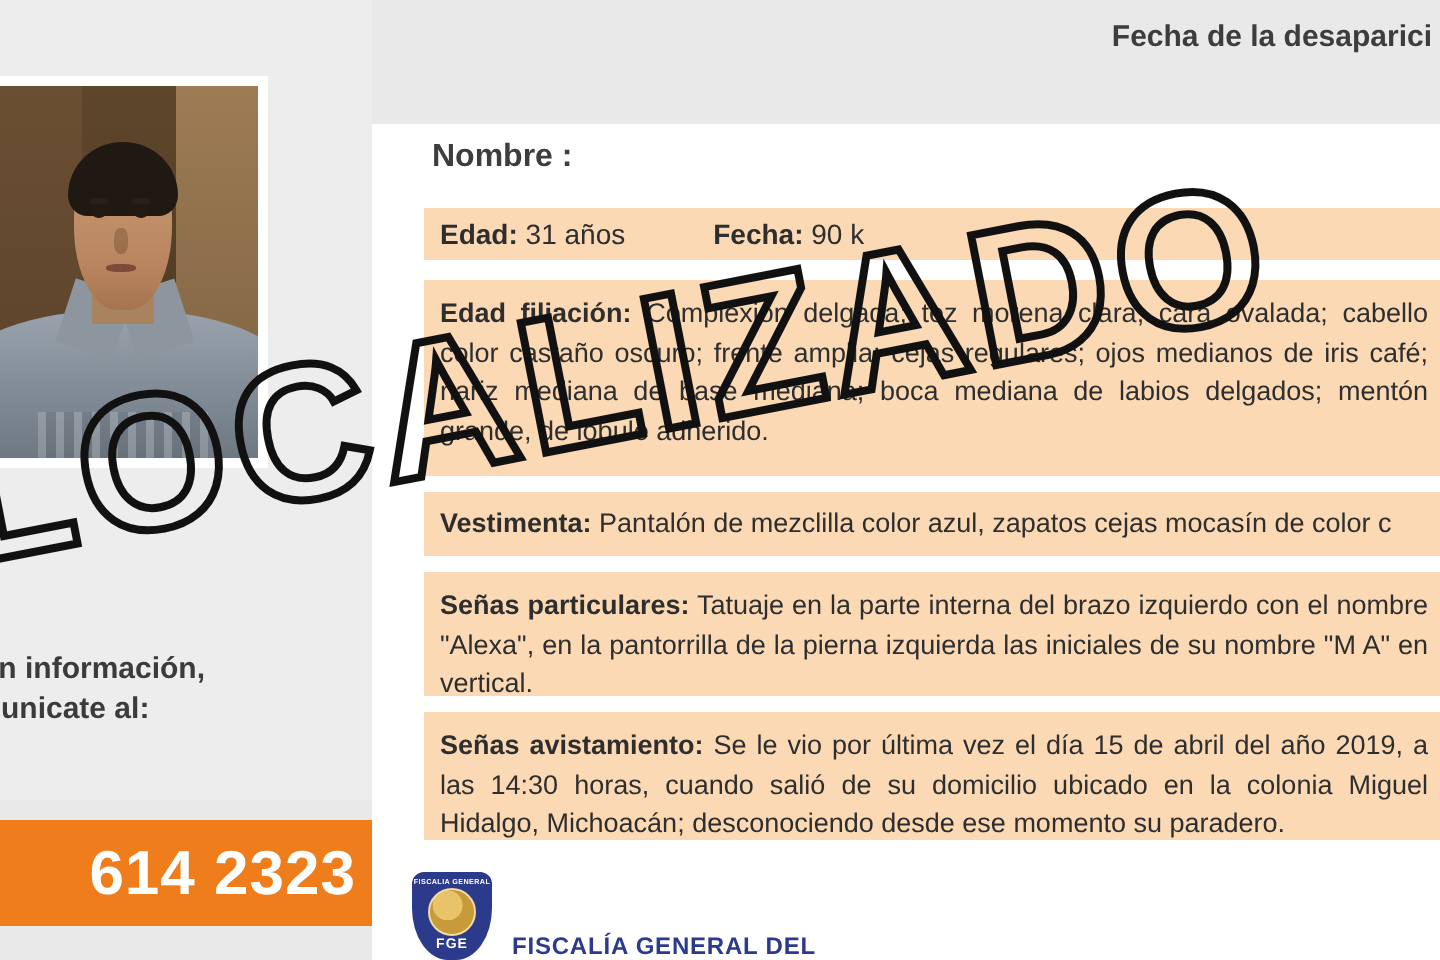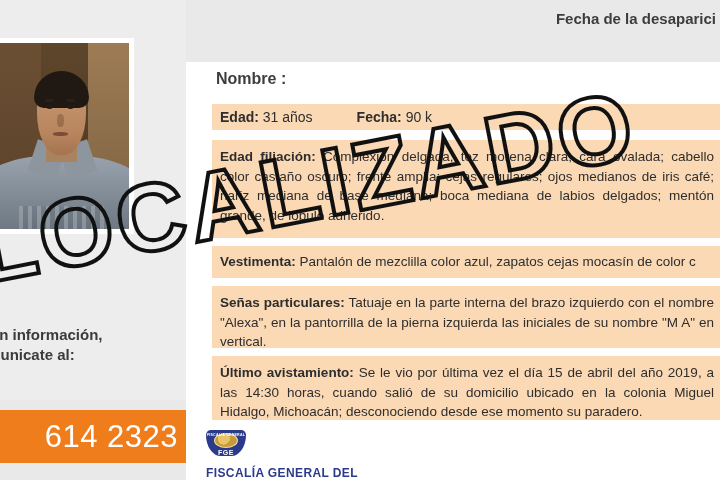--- a/index.html
+++ b/index.html
@@ -197,21 +197,21 @@
     background: #f07d1b;
     display: flex;
     align-items: center;
     justify-content: flex-end;
     padding-right: 8px;
     box-sizing: border-box;
   }
   .phone-bar span {
     color: #ffffff;
     font-size: 31px;
-    font-weight: normal;
+    font-weight: bold;
     letter-spacing: 0.5px;
   }
   
   .right-col {
     position: absolute;
     left: 186px;
     top: 0;
     width: 538px;
     height: 480px;
     background: #ffffff;
@@ -302,25 +302,24 @@
   .band .lbl { font-weight: bold; }
   
   .footer {
     position: absolute;
     left: 0;
     top: 430px;
     width: 534px;
     height: 50px;
     background: #ffffff;
     display: flex;
-    align-items: flex-start;
+    align-items: flex-end;
     padding-left: 20px;
     box-sizing: border-box;
     gap: 10px;
-    flex-direction: column;
   }
   .fge-shield {
     width: 40px;
     height: 44px;
     background: #2c3a8c;
     border-radius: 6px 6px 18px 18px / 6px 6px 26px 26px;
     position: relative;
     display: flex;
     align-items: center;
     justify-content: center;
@@ -451,21 +450,21 @@
         <span>Pantalón de mezclilla color azul, zapatos cejas mocasín de color c</span>
       </div>
     </div>
 
     <div class="band block particulares">
       <span class="lbl">Señas particulares:</span>
       <span>Tatuaje en la parte interna del brazo izquierdo con el nombre "Alexa", en la pantorrilla de la pierna izquierda las iniciales de su nombre "M A" en vertical.</span>
     </div>
 
     <div class="band block avistamiento">
-      <span class="lbl">Último avistamiento:</span>
+      <span class="lbl">Señas avistamiento:</span>
       <span>Se le vio por última vez el día 15 de abril del año 2019, a las 14:30 horas, cuando salió de su domicilio ubicado en la colonia Miguel Hidalgo, Michoacán; desconociendo desde ese momento su paradero.</span>
     </div>
 
     <div class="footer">
       <div class="fge-shield">
         <div class="arc">FISCALIA GENERAL</div>
         <div class="crest"></div>
         <div class="fge-txt">FGE</div>
       </div>
       <div class="fge-text">

